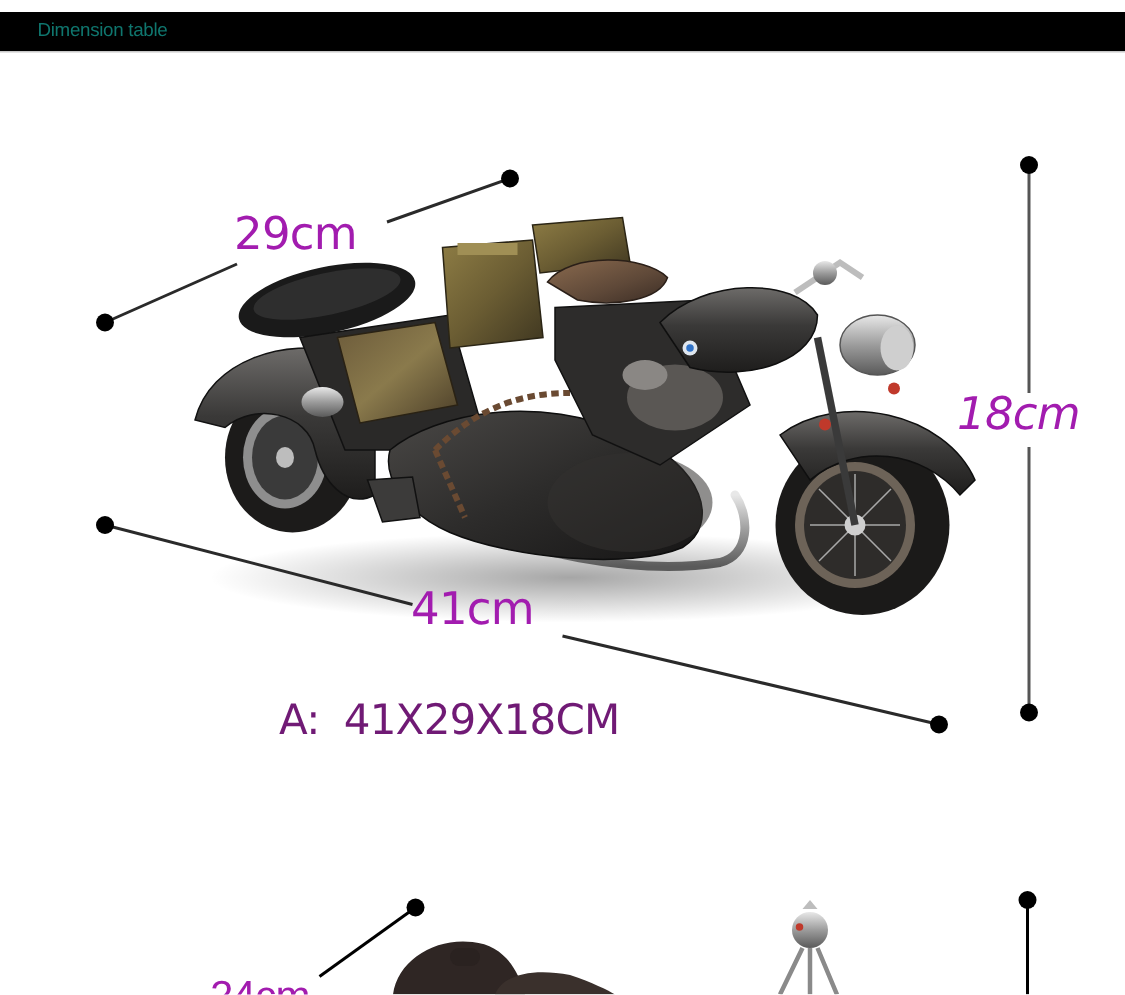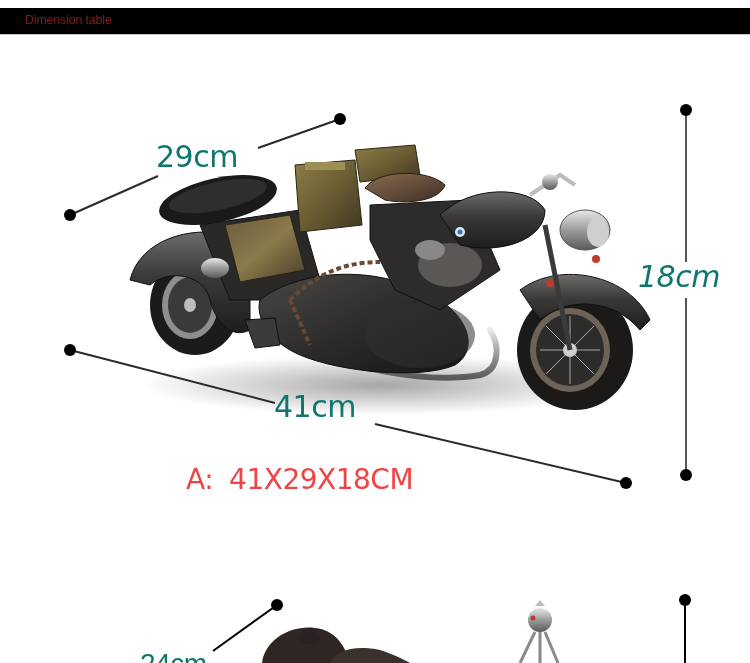--- a/index.html
+++ b/index.html
@@ -2,31 +2,31 @@
 <html><head>
   <meta charset="utf-8">
   <style>
     html, body { margin: 0; padding: 0; background: #ffffff; }
     body { width: 750px; height: 663px; position: relative; overflow: hidden; font-family: "DejaVu Sans", sans-serif; }
     .header-bar {
       position: absolute; left: 0; top: 8px; width: 750px; height: 26px;
       background: #000000;
     }
     .header-title {
-      position: absolute; left: 25px; top: 13px; color: #7f1d1d;
+      position: absolute; left: 25px; top: 13px; color: #0f766e;
       font-family: "Liberation Sans", sans-serif; font-size: 12.5px; letter-spacing: -0.2px;
     }
     .header-rule { position:absolute; left:0; top:34px; width:750px; height:1px; background:#c8c8c8; }
     svg.stage { position: absolute; left: 0; top: 0; }
     .dim-label {
-      position: absolute; color: #0f766e; font-family: "DejaVu Sans", sans-serif;
+      position: absolute; color: #a21caf; font-family: "DejaVu Sans", sans-serif;
       font-size: 30px; line-height: 1; letter-spacing: -0.5px; background: transparent;
     }
     .spec-label {
-      position: absolute; color: #ef4444; font-family: "DejaVu Sans", sans-serif;
+      position: absolute; color: #701a75; font-family: "DejaVu Sans", sans-serif;
       font-size: 28px; line-height: 1; letter-spacing: -0.5px;
     }
     .spec-label .gap { display: inline-block; width: 16px; }
   </style>
 </head>
 <body>
 
 <div class="header-bar"></div>
 <div class="header-title">Dimension table</div>
 <div class="header-rule"></div>

